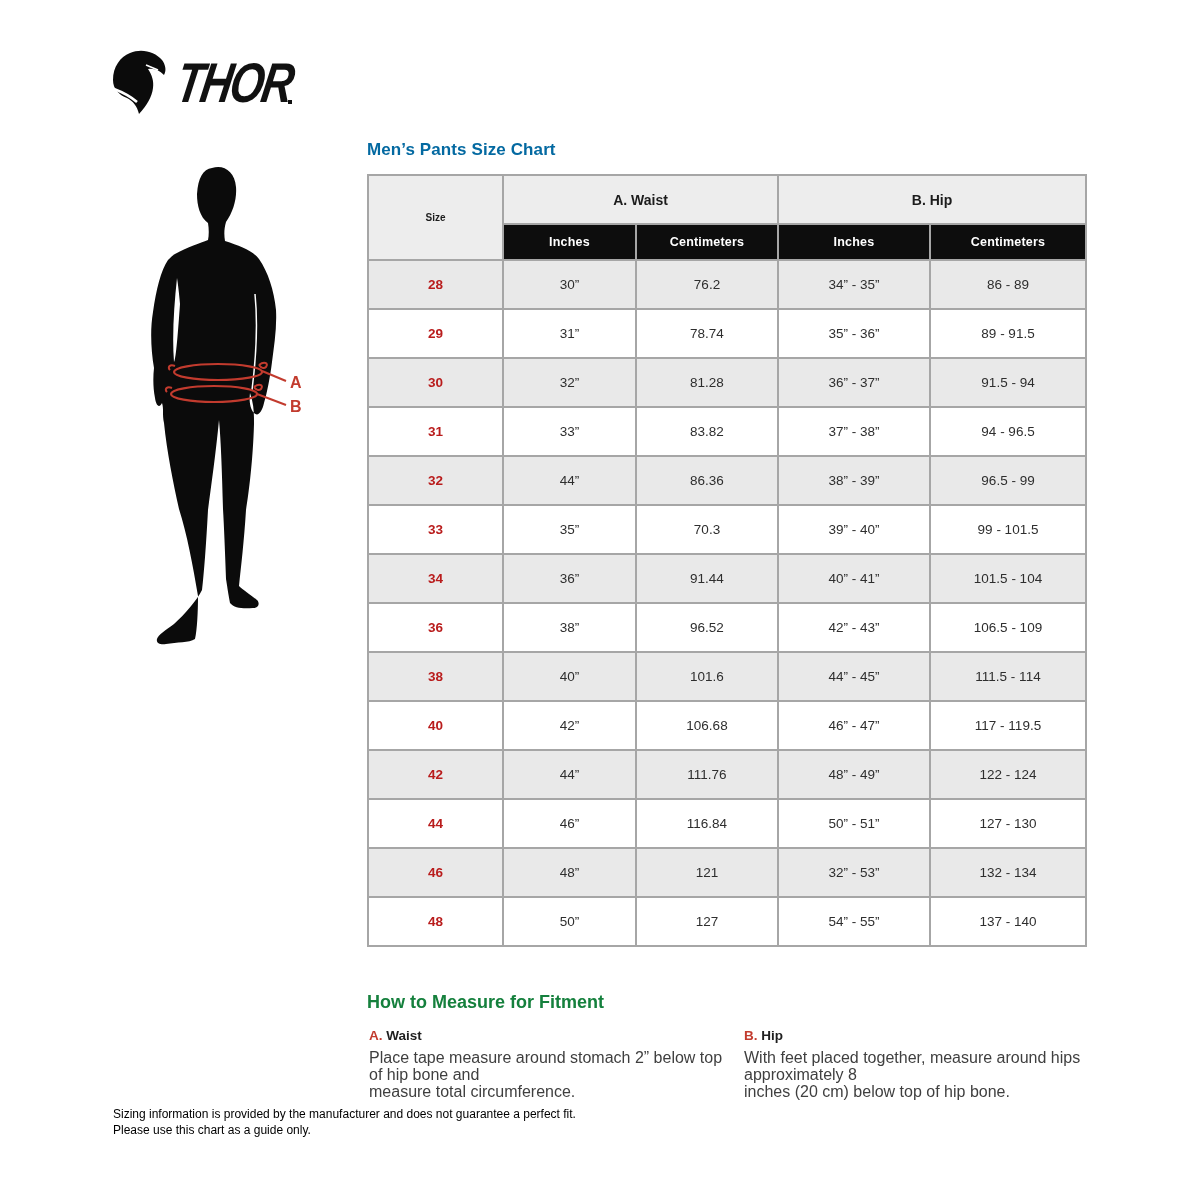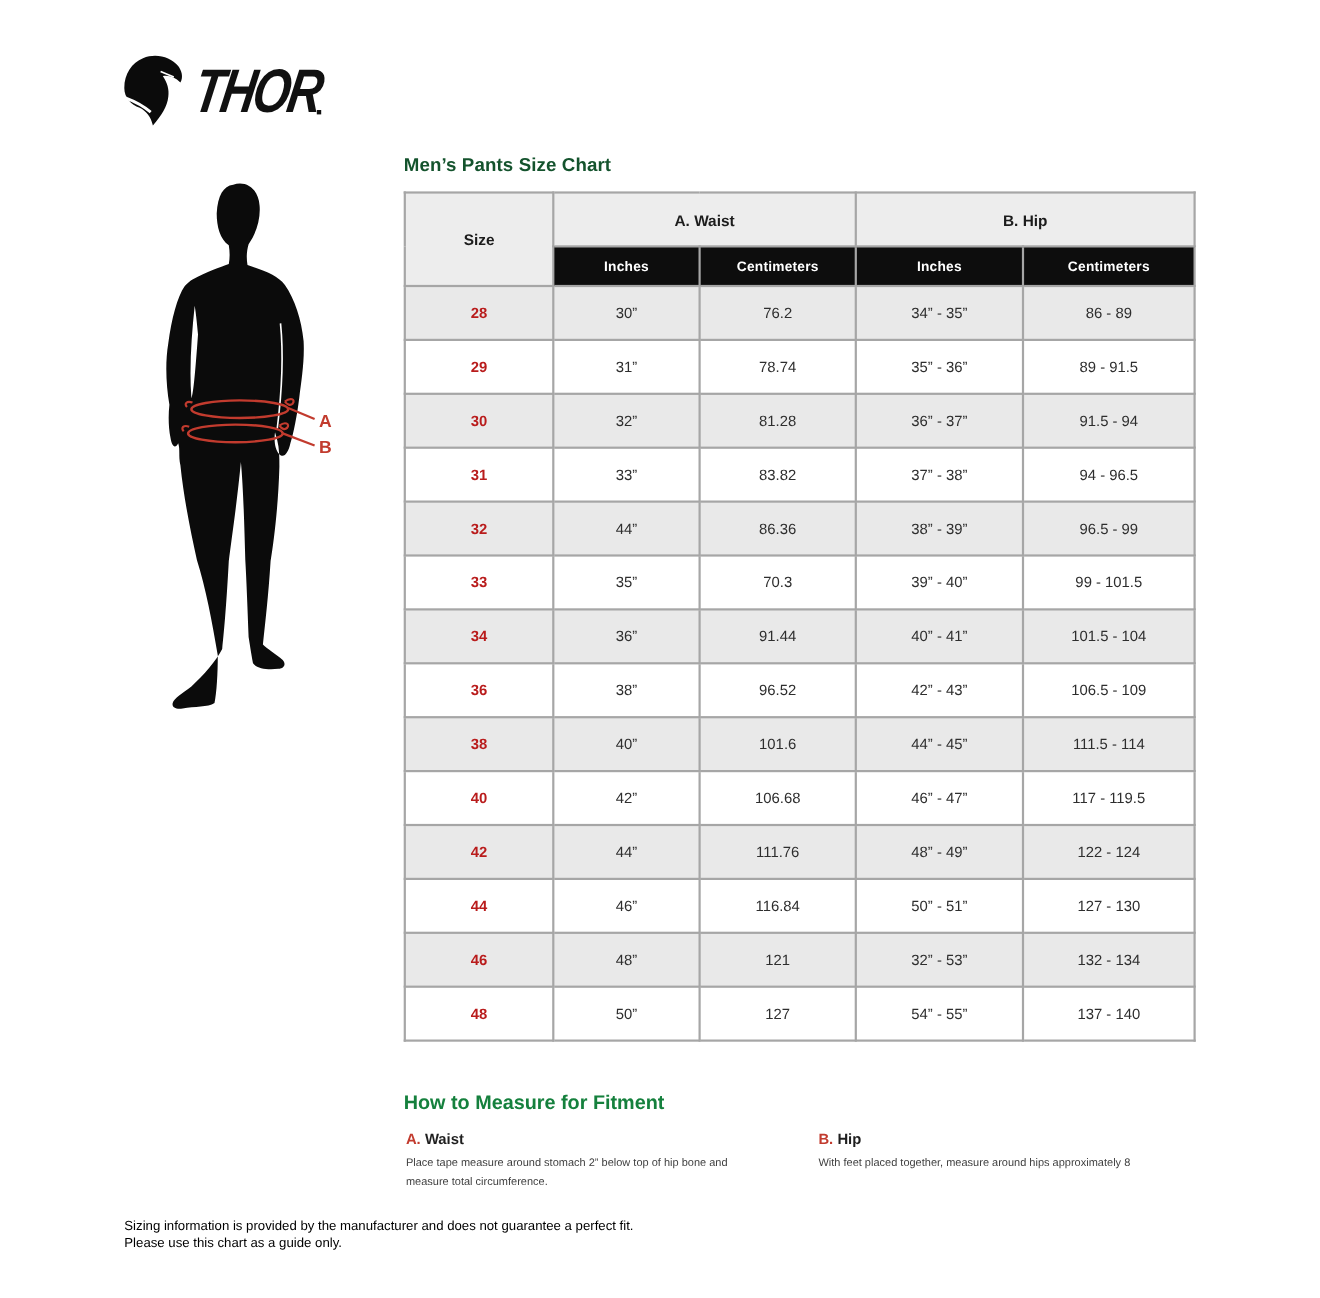--- a/index.html
+++ b/index.html
@@ -14,55 +14,55 @@
   }
   *{margin:0;padding:0;box-sizing:border-box;}
   html,body{background:#fff;}
   body{
     width:1200px;height:1180px;position:relative;overflow:hidden;
     font-family:"Liberation Sans",sans-serif;color:var(--ink);
   }
   .logo{position:absolute;left:110px;top:48px;}
   .page-title{
     position:absolute;left:367px;top:140px;
-    font-size:17px;font-weight:bold;color:#14532d;letter-spacing:.1px;
+    font-size:17px;font-weight:bold;color:#0369a1;letter-spacing:.1px;
   }
   .figure-wrap{position:absolute;left:146px;top:162px;}
 
   
   .size-table{
     position:absolute;left:367px;top:174px;width:718px;
     border-collapse:collapse;table-layout:fixed;
   }
   .size-table th,.size-table td{
     border:2px solid var(--table-border);
     text-align:center;vertical-align:middle;
   }
-  .size-h{background:var(--header-bg);font-size:14px;font-weight:bold;color:#1c1c1c;}
+  .size-h{background:var(--header-bg);font-size:10px;font-weight:bold;color:#1c1c1c;}
   .group-h{background:var(--header-bg);height:49px;font-size:14px;font-weight:bold;color:#1c1c1c;}
   .units th{
     background:var(--unit-bar-bg);color:#fff;
     font-size:12.5px;font-weight:bold;height:36px;letter-spacing:.2px;
   }
   .size-table tbody td{height:49px;font-size:13.5px;color:#2e2e2e;}
   .size-table tbody td.size-cell{font-weight:bold;color:#b91c1c;}
   .size-table tbody tr:nth-child(odd){background:var(--row-alt-bg);}
   .size-table tbody tr:nth-child(even){background:#fff;}
 
   
   .measure-heading{
     position:absolute;left:367px;top:992px;
     font-size:18px;font-weight:bold;color:#15803d;
   }
   .measure-item{position:absolute;top:1028px;width:368px;}
   .measure-item.a{left:369px;}
   .measure-item.b{left:744px;}
   .mi-title{font-size:13.5px;font-weight:bold;color:#1f1f1f;margin-bottom:6px;}
   .mi-title .red-key{color:var(--accent-red);}
-  .mi-body{font-size:10px;color:var(--body-ink);line-height:17px;}
+  .mi-body{font-size:16px;color:var(--body-ink);line-height:17px;}
 
   .page-footer{
     position:absolute;left:113px;top:1106px;
     font-size:12px;color:#000000;line-height:16px;
   }
 
   
   .sil{fill:var(--silhouette);}
   .redline{stroke:var(--accent-red);fill:none;}
   .red-label{fill:var(--accent-red);font:bold 16px "Liberation Sans",sans-serif;}
@@ -293,19 +293,20 @@
   </div>
 </div>
 
 <div class="measure-item b">
   <div class="mi-title">
     <span class="red-key">B.</span>
     <span>Hip</span>
   </div>
   <div class="mi-body">
     <div>With feet placed together, measure around hips approximately 8</div>
+    <div>inches (20 cm) below top of hip bone.</div>
   </div>
 </div>
 
 <div class="page-footer">
   <div>Sizing information is provided by the manufacturer and does not guarantee a perfect fit.</div>
   <div>Please use this chart as a guide only.</div>
 </div>
 
 </body></html>

